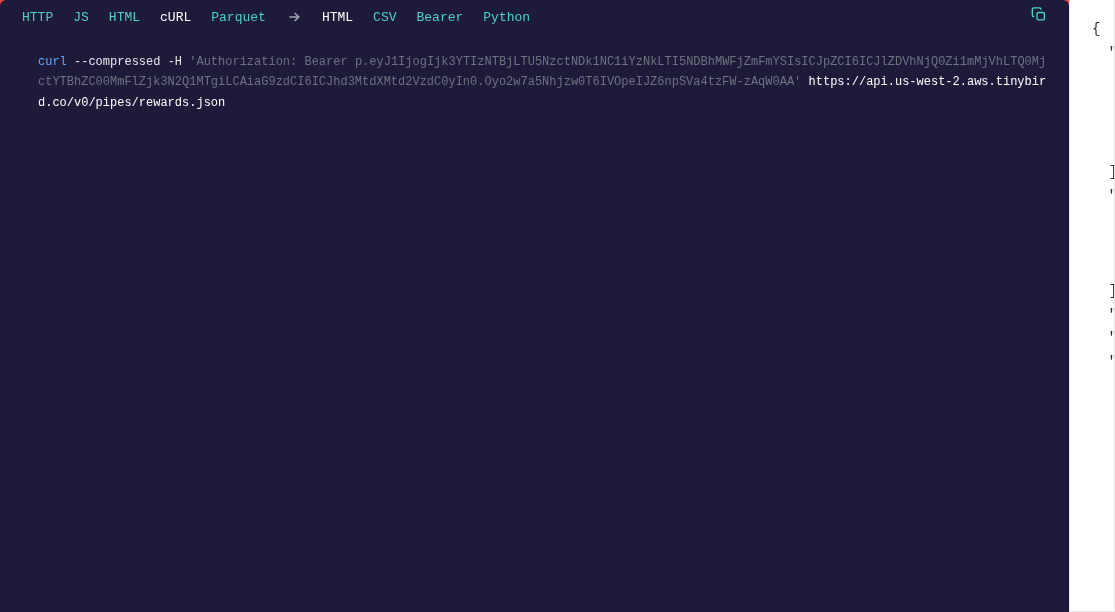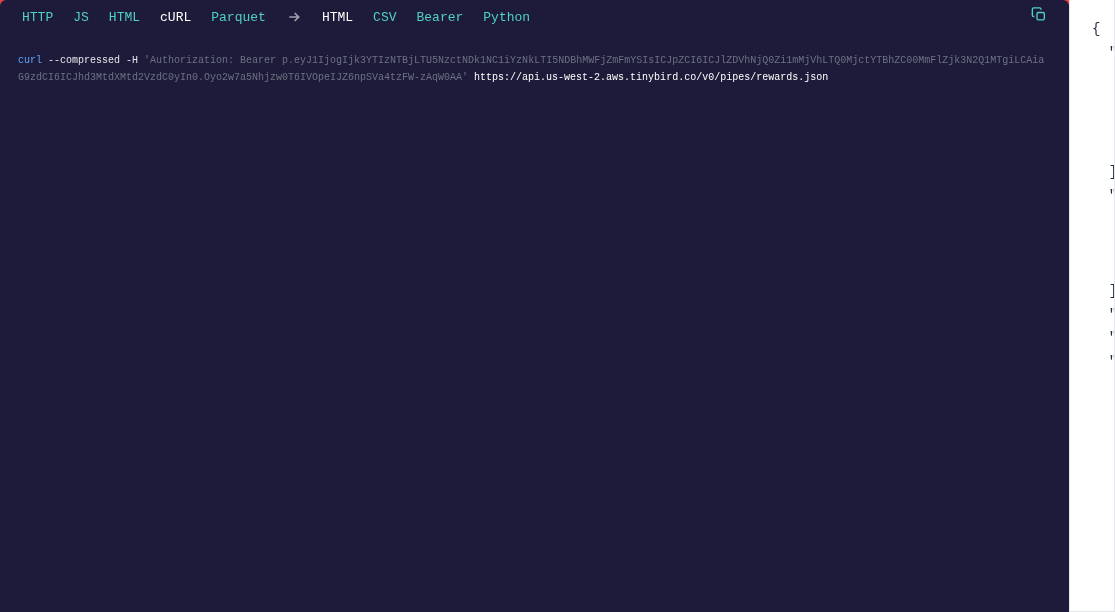--- a/index.html
+++ b/index.html
@@ -42,22 +42,22 @@
     .copy-icon {
       position: absolute;
       right: 22px;
       top: 50%;
       transform: translateY(-50%);
       cursor: pointer;
       color: #4fd1c5;
     }
     .code-block {
       background: #1e1b3a;
-      padding: 18px 22px 32px 18px;
-      font-size: 10px;
+      padding: 18px 22px 32px 38px;
+      font-size: 12px;
       line-height: 1.7;
       color: #9ca3af;
       word-break: break-all;
       font-family: 'SF Mono', 'Monaco', 'Consolas', 'Courier New', monospace;
     }
     .curl-kw {
       color: #60a5fa;
     }
     .curl-flag {
       color: #e5e7eb;

